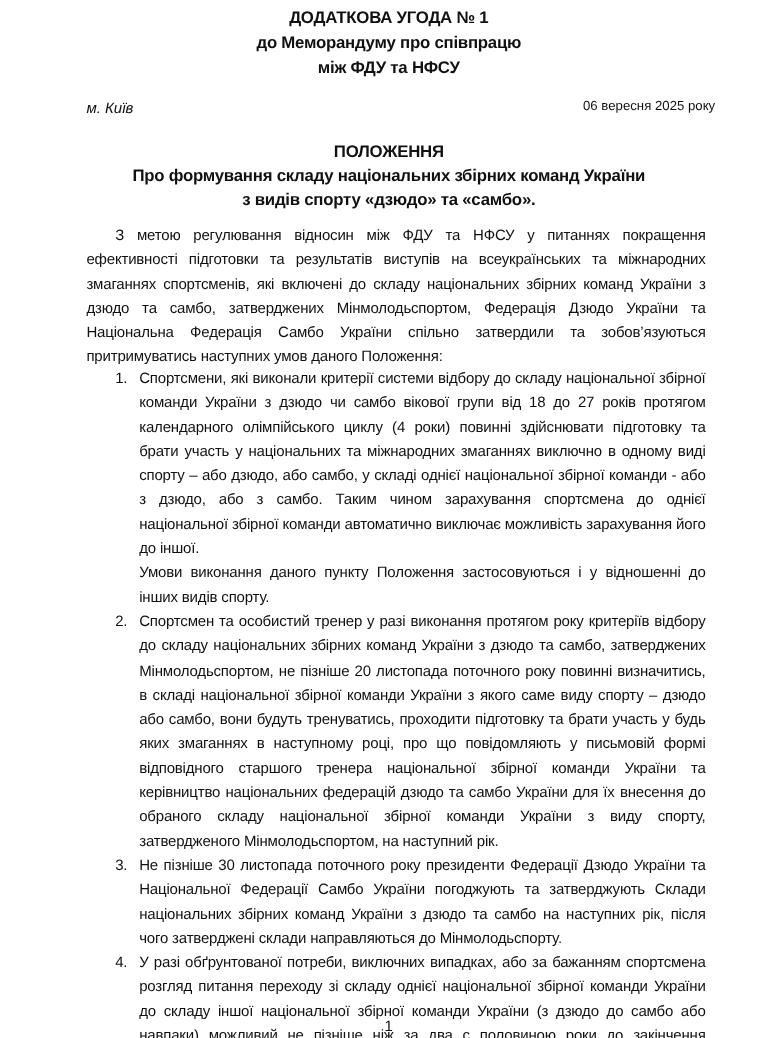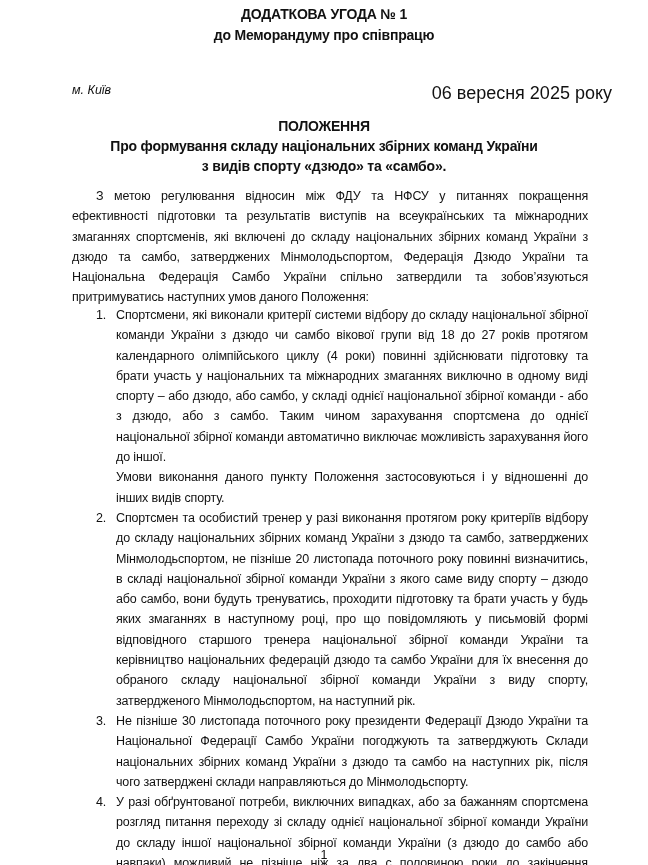--- a/index.html
+++ b/index.html
@@ -4,39 +4,40 @@
 <style>
   html, body { margin: 0; padding: 0; background: #ffffff; }
   body { width: 648px; height: 865px; overflow: hidden; position: relative;
          font-family: "Liberation Sans", sans-serif; color: #111; }
   .page { position: absolute; left: 0; top: 0; width: 648px; height: 688px; }
   .center { position: absolute; left: 0; width: 648px; text-align: center; font-weight: bold; font-size: 14px; letter-spacing: -0.2px; }
   .t1 { top: 6px; }
   .t2 { top: 27px; }
   .t3 { top: 48px; }
   .place { position: absolute; left: 72px; top: 83px; font-size: 12.5px; font-style: italic; }
-  .date { position: absolute; right: 36px; top: 83px; font-size: 18px; }
+  .date { position: absolute; right: 52px; top: 83px; font-size: 11px; }
   .s1 { top: 118px; }
   .s2 { top: 138px; }
   .s3 { top: 158px; }
   .intro { position: absolute; left: 72px; width: 516px; top: 186px; font-size: 12.5px;
            line-height: 20.3px; text-align: justify; text-indent: 24px; letter-spacing: -0.15px; }
   .list { position: absolute; left: 72px; width: 516px; top: 305px; margin: 0; padding: 0; list-style: none; }
   .item { position: relative; padding-left: 44px; font-size: 12.5px; line-height: 20.3px;
           text-align: justify; letter-spacing: -0.15px; margin: 0 0 0 0; }
   .item .num { position: absolute; left: 24px; top: 0; }
   .item p { margin: 0; }
   .pagenum { position: absolute; left: 0; width: 648px; text-align: center; top: 848px; font-size: 12.5px; }
 </style>
 </head>
 <body>
 
 <div class="page">
   <div class="center t1">ДОДАТКОВА УГОДА № 1</div>
   <div class="center t2">до Меморандуму про співпрацю</div>
+  <div class="center t3">між ФДУ та НФСУ</div>
 
   <div class="place">м. Київ</div>
   <div class="date">06 вересня 2025 року</div>
 
   <div class="center s1">ПОЛОЖЕННЯ</div>
   <div class="center s2">Про формування складу національних збірних команд України</div>
   <div class="center s3">з видів спорту «дзюдо» та «самбо».</div>
 
   <div class="intro">З метою регулювання відносин між ФДУ та НФСУ у питаннях покращення ефективності підготовки та результатів виступів на всеукраїнських та міжнародних змаганнях спортсменів, які включені до складу національних збірних команд України з дзюдо та самбо, затверджених Мінмолодьспортом, Федерація Дзюдо України та Національна Федерація Самбо України спільно затвердили та зобов’язуються притримуватись наступних умов даного Положення:</div>
 

